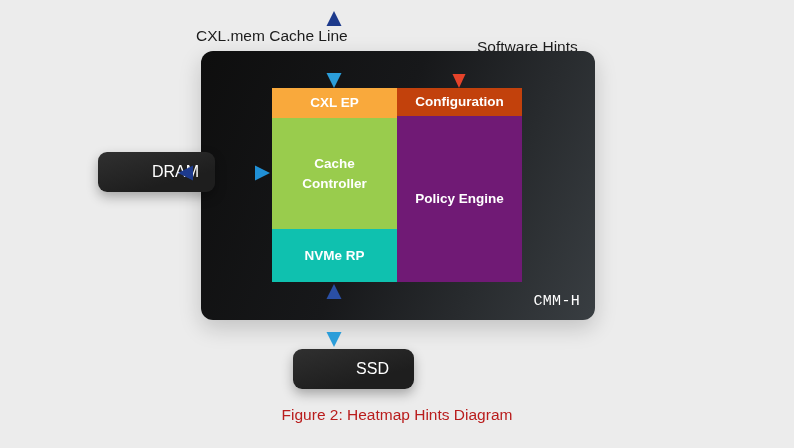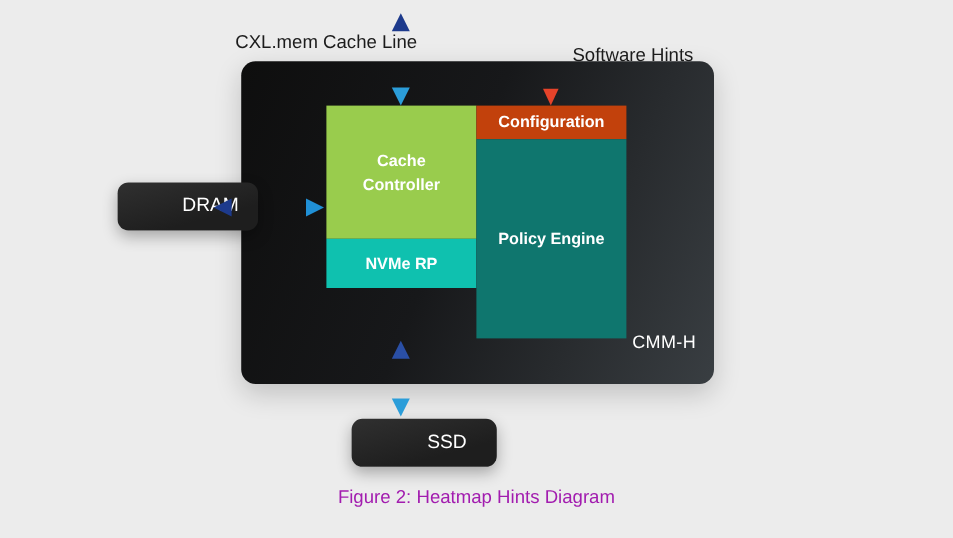--- a/index.html
+++ b/index.html
@@ -32,24 +32,25 @@
     top: 51px;
     width: 394px;
     height: 269px;
     border-radius: 12px;
     background: linear-gradient(112deg, #0e0e0e 0%, #17181a 45%, #393e42 100%);
     box-shadow: 0 8px 22px rgba(0,0,0,0.18);
   }
   .cmmh-label {
     position: absolute;
     right: 15px;
-    bottom: 26px;
+    bottom: 10px;
     color: #ffffff;
     font-size: 15px;
     letter-spacing: 0.3px;
+    font-family: Liberation Mono, monospace;
   }
 
   
   .inner-block {
     position: absolute;
     left: 272px;
     top: 88px;
     width: 250px;
     height: 194px;
     display: flex;
@@ -60,23 +61,23 @@
     align-items: center;
     justify-content: center;
     text-align: center;
     color: #ffffff;
     font-size: 13.5px;
     font-weight: 700;
     line-height: 1.45;
   }
   .blk-cxl-ep        { height: 30px;  background: #f9a93c; }
   .blk-cache-ctrl    { height: 111px; background: #99cc4d; }
-  .blk-nvme-rp       { height: 41px;  background: #0fc1af; }
+  .blk-nvme-rp       { height: 53px;  background: #0fc1af; }
   .blk-configuration { height: 30px;  background: #c2410c; }
-  .blk-policy-engine { height: 180px; background: #0f766e; }
+  .blk-policy-engine { height: 180px; background: #701a75; }
   .blk-cache-ctrl .block-label { max-width: 90px; }
 
   
   .node {
     position: absolute;
     display: flex;
     align-items: center;
     justify-content: center;
     color: #ffffff;
     font-size: 16px;
@@ -98,37 +99,40 @@
   }
 
   
   .caption {
     position: absolute;
     left: 0;
     top: 406px;
     width: 794px;
     text-align: center;
     font-size: 15.5px;
-    color: #a21caf;
+    color: #b91c1c;
   }
 </style>
 </head>
 <body>
 
 <div class="stage">
 
   <div class="ext-label lbl-cxl-mem">CXL.mem Cache Line</div>
   <div class="ext-label lbl-sw-hints">Software Hints</div>
 
   <div class="cmmh">
     <div class="cmmh-label">CMM-H</div>
   </div>
 
   <div class="inner-block">
     <div class="col">
+      <div class="block blk-cxl-ep">
+        <span class="block-label">CXL EP</span>
+      </div>
       <div class="block blk-cache-ctrl">
         <span class="block-label">Cache Controller</span>
       </div>
       <div class="block blk-nvme-rp">
         <span class="block-label">NVMe RP</span>
       </div>
     </div>
     <div class="col">
       <div class="block blk-configuration">
         <span class="block-label">Configuration</span>

